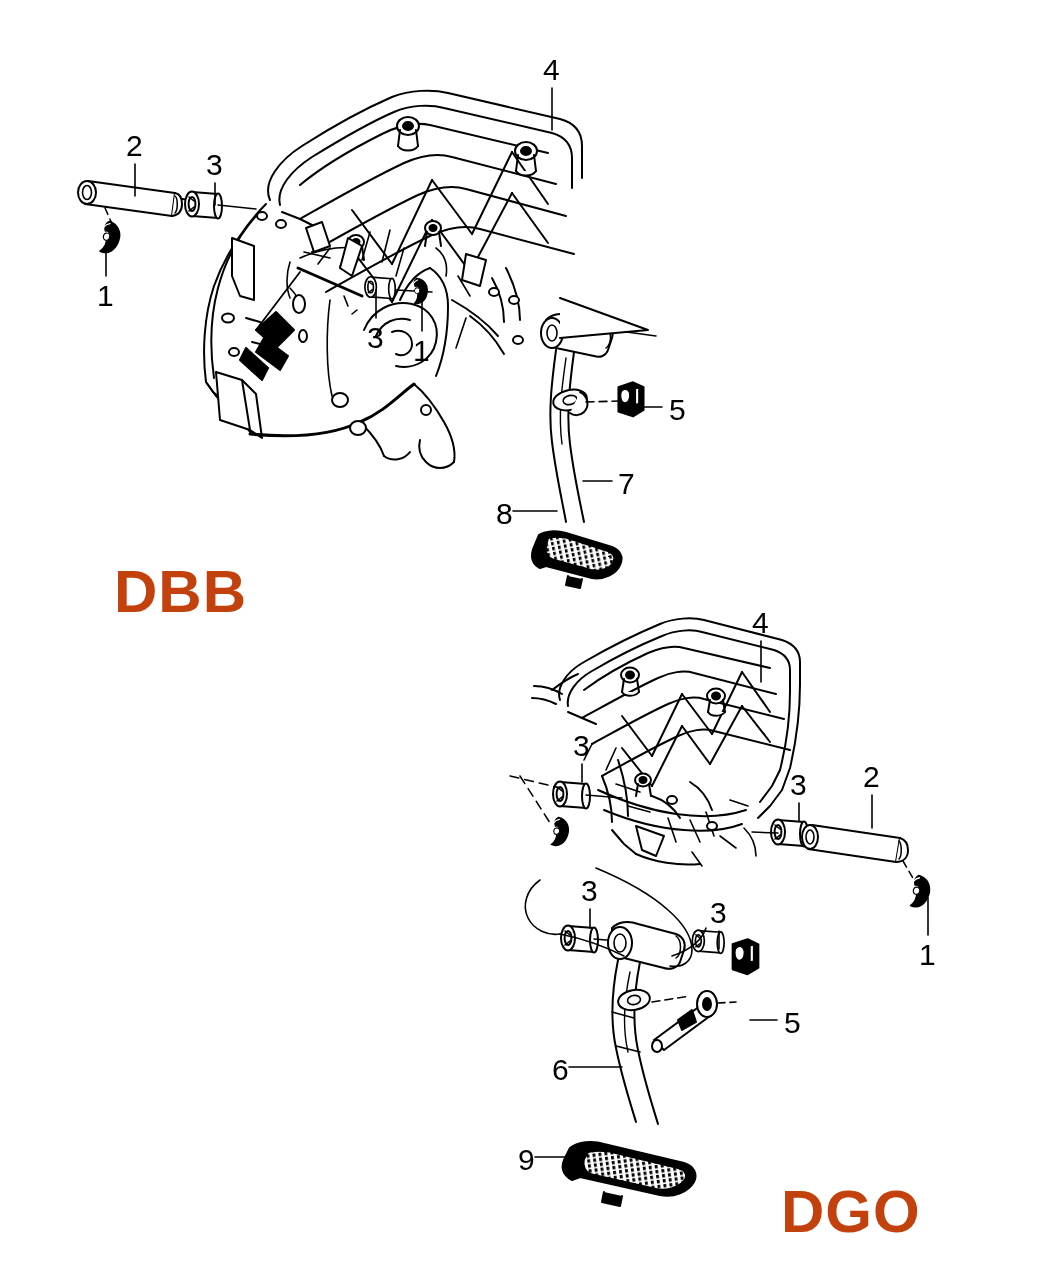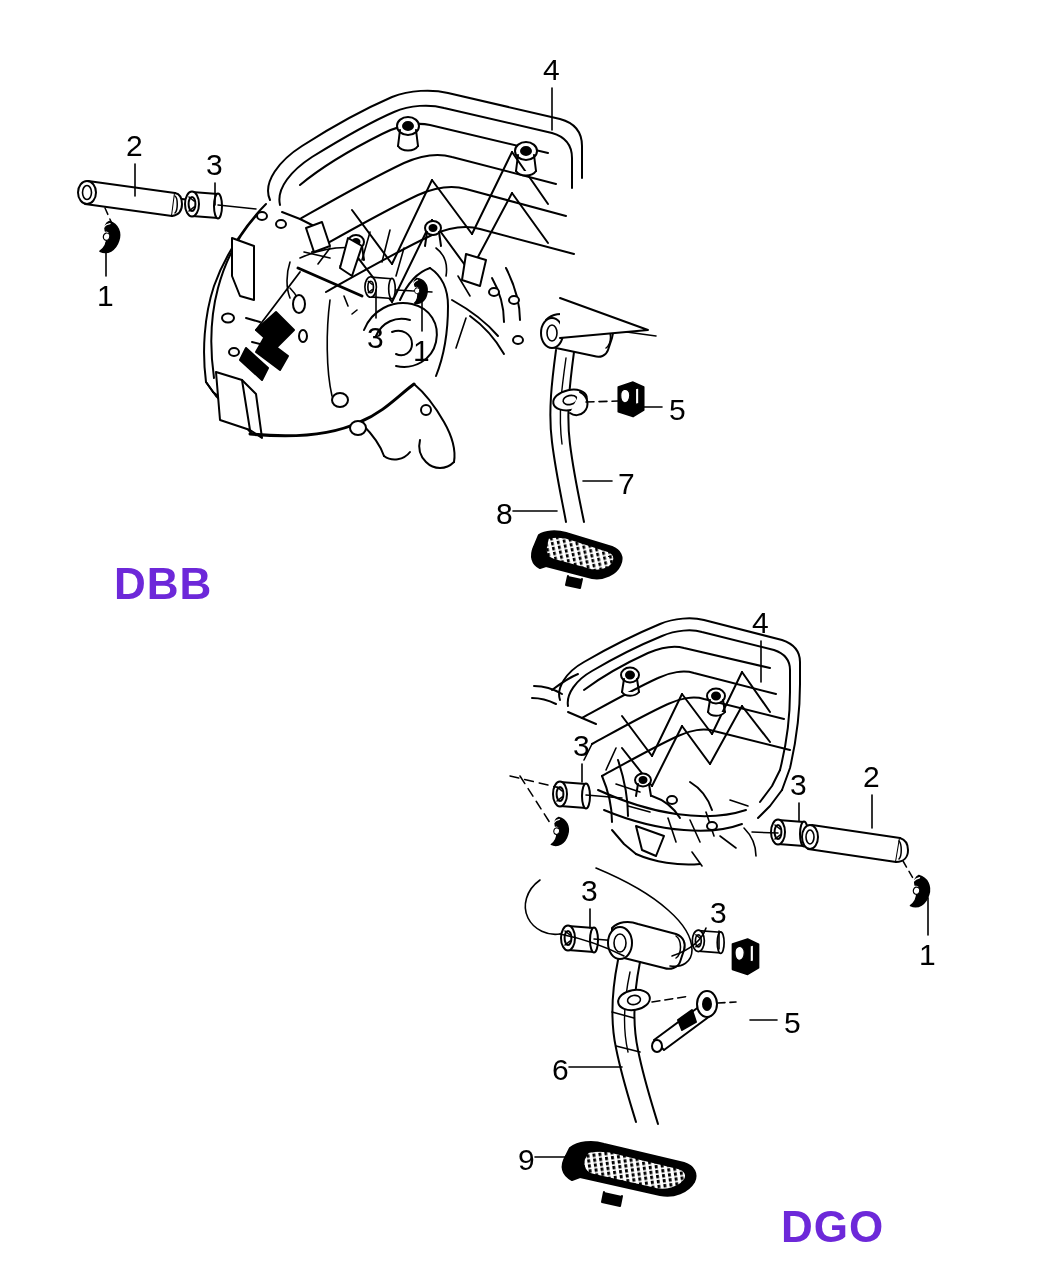--- a/index.html
+++ b/index.html
@@ -30,24 +30,24 @@
     font-size: 30px;
     font-weight: 400;
     color: #000000;
     line-height: 1;
     white-space: nowrap;
     user-select: none;
   }
   .variant-label {
     position: absolute;
     font-family: "Liberation Sans", sans-serif;
-    font-size: 44px;
+    font-size: 60px;
     font-weight: 700;
     letter-spacing: 1px;
-    color: #6d28d9;
+    color: #c2410c;
     line-height: 1;
     white-space: nowrap;
     user-select: none;
   }
 </style>
 </head>
 <body>
 
 <div id="page">
 
@@ -457,21 +457,21 @@
       <div class="variant-label" style="left: 114px; top: 562px;">DBB</div>
       <div class="callout" style="left: 543px; top: 55px;">4</div>
       <div class="callout" style="left: 126px; top: 131px;">2</div>
       <div class="callout" style="left: 206px; top: 150px;">3</div>
       <div class="callout" style="left: 97px; top: 281px;">1</div>
       <div class="callout" style="left: 367px; top: 323px;">3</div>
       <div class="callout" style="left: 413px; top: 336px;">1</div>
       <div class="callout" style="left: 669px; top: 395px;">5</div>
       <div class="callout" style="left: 618px; top: 469px;">7</div>
       <div class="callout" style="left: 496px; top: 499px;">8</div>
-      <div class="variant-label" style="left: 781px; top: 1182px; margin-top: 23px;">DGO</div>
+      <div class="variant-label" style="left: 781px; top: 1182px;">DGO</div>
       <div class="callout" style="left: 752px; top: 608px;">4</div>
       <div class="callout" style="left: 573px; top: 731px;">3</div>
       <div class="callout" style="left: 790px; top: 770px;">3</div>
       <div class="callout" style="left: 863px; top: 762px;">2</div>
       <div class="callout" style="left: 919px; top: 940px;">1</div>
       <div class="callout" style="left: 581px; top: 876px;">3</div>
       <div class="callout" style="left: 710px; top: 898px;">3</div>
       <div class="callout" style="left: 784px; top: 1008px;">5</div>
       <div class="callout" style="left: 552px; top: 1055px;">6</div>
       <div class="callout" style="left: 518px; top: 1145px;">9</div>

